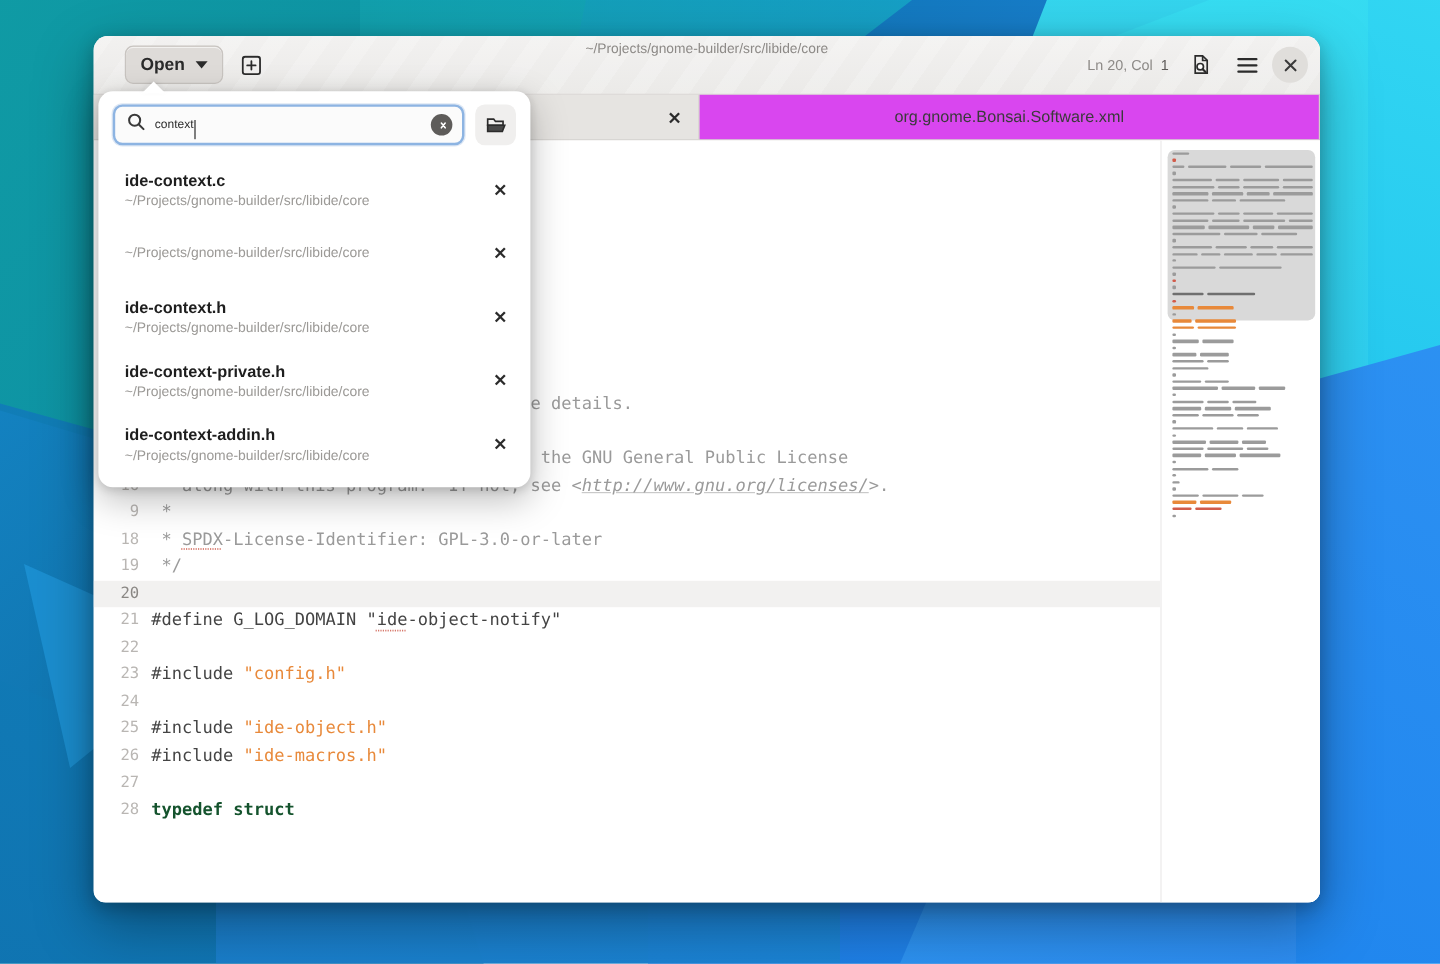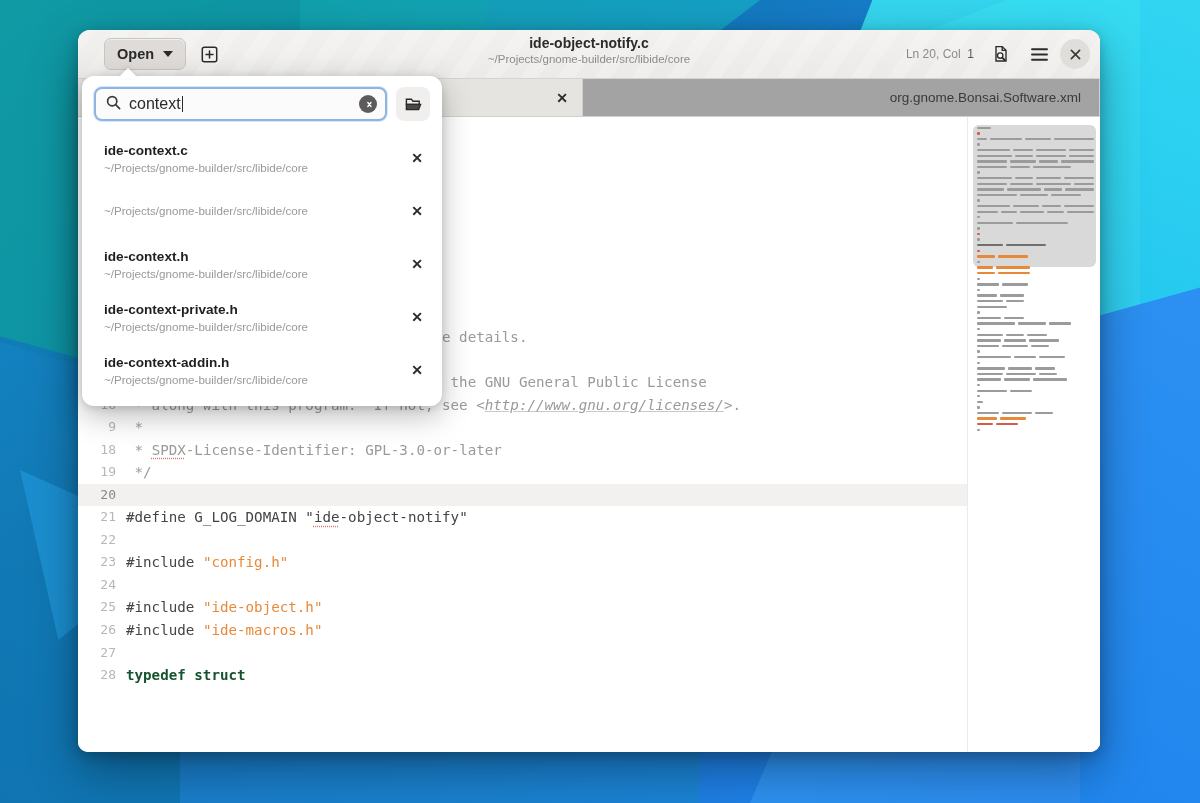--- a/index.html
+++ b/index.html
@@ -88,21 +88,21 @@
   
   #tabbar {
     height:38px; flex:0 0 38px; display:flex; align-items:stretch;
     background:#e6e4e1; border-bottom:1px solid #d2cfcc;
   }
   .tab {
     display:flex; align-items:center; justify-content:center; position:relative;
     font-size:13.5px; color:#3a3a3a; padding:0 18px;
     border-right:1px solid #d2cfcc;
   }
-  .tab.active { background:#a3a3a3;justify-content:flex-end; }
+  .tab.active { background:#d946ef; }
   .tab.plain { background:#e6e4e1; flex:0 0 505px; }
   .tab .x { position:absolute; right:14px; font-size:14px; color:#2b2b2b; font-weight:700; line-height:1;}
 
   
   #editor-area { flex:1; display:flex; background:#ffffff; overflow:hidden; position:relative;}
   #code {
     flex:1; position:relative; overflow:hidden;
     font-family:"DejaVu Sans Mono", monospace; font-size:14.2px; line-height:22.55px;
     padding-top:6px;
   }
@@ -143,21 +143,21 @@
     border-left:10px solid transparent; border-right:10px solid transparent;
     border-bottom:10px solid #ffffff; z-index:61;
     filter: drop-shadow(0 -2px 2px rgba(0,0,0,.08));
   }
   .pop-top { display:flex; align-items:center; gap:9px; padding:11px 12px 9px 12px;}
   .search-entry {
     flex:1; height:34px; display:flex; align-items:center; gap:8px;
     background:#fbfbfb; border:2px solid #8db4e2; border-radius:8px; padding:0 8px 0 10px;
     box-shadow: 0 0 0 1px rgba(120,160,210,.25);
   }
-  .search-entry .val { flex:1; font-size:16px; color:#2b2b2b; position:relative;}
+  .search-entry .val { flex:1; font-size:10px; color:#2b2b2b; position:relative;}
   .search-entry .val::after{ content:""; position:absolute; margin-left:1px; border-left:1.5px solid #2b2b2b; height:16px; top:1px;}
   .clear-btn { width:18px;height:18px;border-radius:50%; background:#5e5c5a; display:flex;align-items:center;justify-content:center;}
   .browse-btn { width:34px;height:34px;border-radius:8px;background:#f0efee;display:flex;align-items:center;justify-content:center;}
 
   .reslist { padding:2px 0 0 0; }
   .res { position:relative; display:flex; align-items:center; padding:6px 12px 7px 22px; height:53px;}
   .res .meta { flex:1; min-width:0;}
   .res .name { font-size:13.6px; font-weight:700; color:#1e1e1e; line-height:19px; white-space:nowrap; overflow:hidden; text-overflow:ellipsis;}
   .res .path { font-size:11.6px; color:#9b9996; line-height:16px; white-space:nowrap; overflow:hidden; text-overflow:ellipsis;}
   .res .rx { width:26px; text-align:center; font-size:14px; font-weight:700; color:#2b2b2b;}
@@ -176,21 +176,20 @@
   <div class="facet f7"></div>
   <div class="facet f8"></div>
   <div class="facet f10"></div>
 </div>
 
 <div id="window">
 
   <div id="headerbar">
 
     <div class="hb-title">
-      <div class="t1">ide-object-notify.c</div>
       <div class="t2">~/Projects/gnome-builder/src/libide/core</div>
     </div>
 
     <div class="hb-left">
       <div class="open-btn">
         <span>Open</span>
         <span class="caret"></span>
       </div>
       <div class="icon-btn">
         <svg width="17" height="17" viewBox="0 0 17 17" fill="none" stroke="#2b2b2b" stroke-width="1.5">

